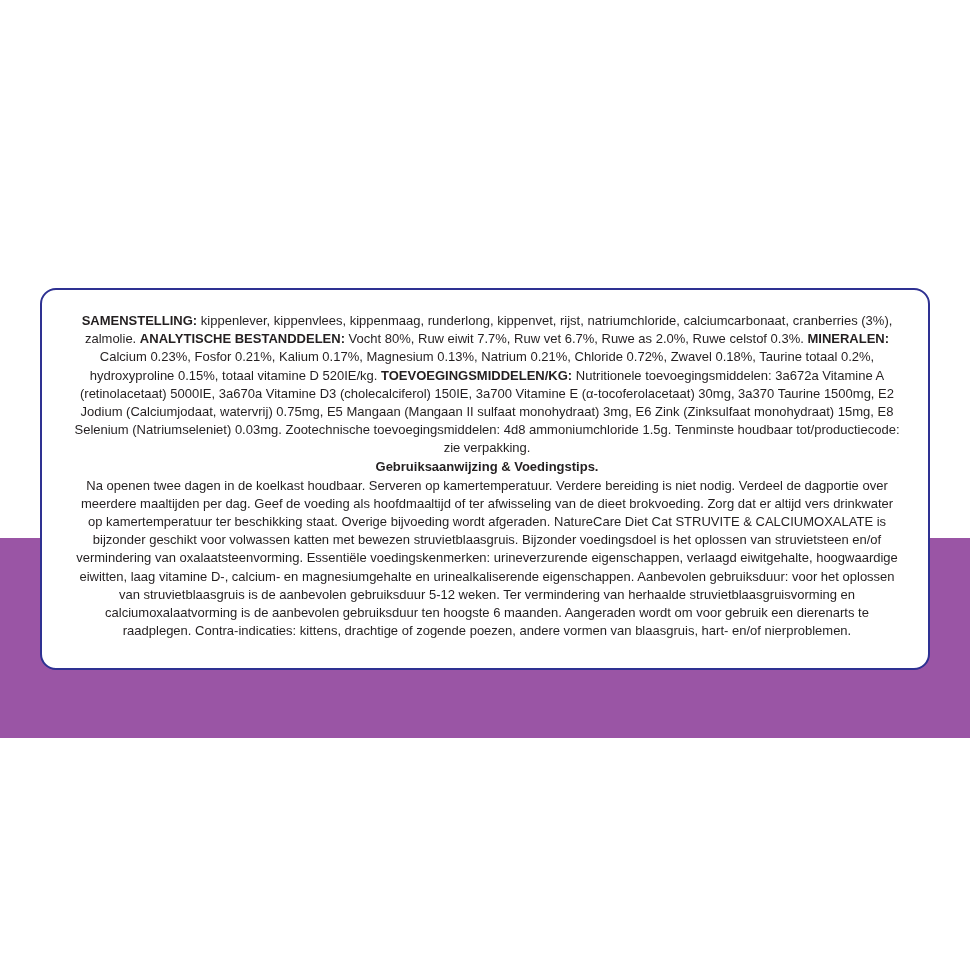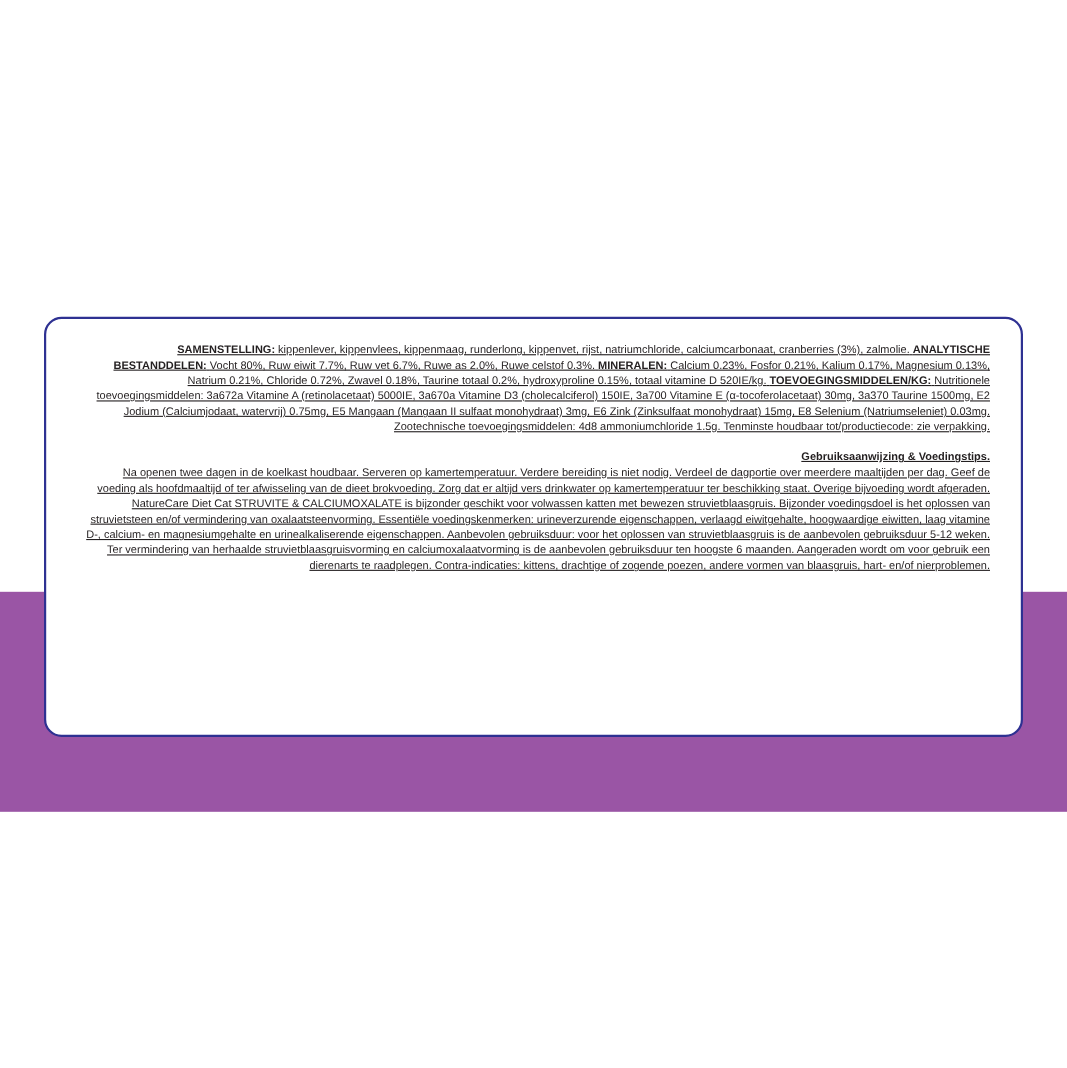--- a/index.html
+++ b/index.html
@@ -34,28 +34,26 @@
     height: 382px;
     box-sizing: border-box;
     background: #ffffff;
     border: 2px solid #2e3192;
     border-radius: 16px;
     padding: 22px 28px 18px 32px;
   }
 
   .block {
     color: #231f20;
-    font-size: 10px;
+    font-size: 13px;
     line-height: 1.40;
-    text-align: right;
-    text-decoration: underline;
+    text-align: center;
   }
 
   .block + .block {
-    margin-top: 13px;
   }
 
   .b {
     font-weight: bold;
   }
 
   .heading {
     font-weight: bold;
     display: block;
     margin-bottom: 1px;

